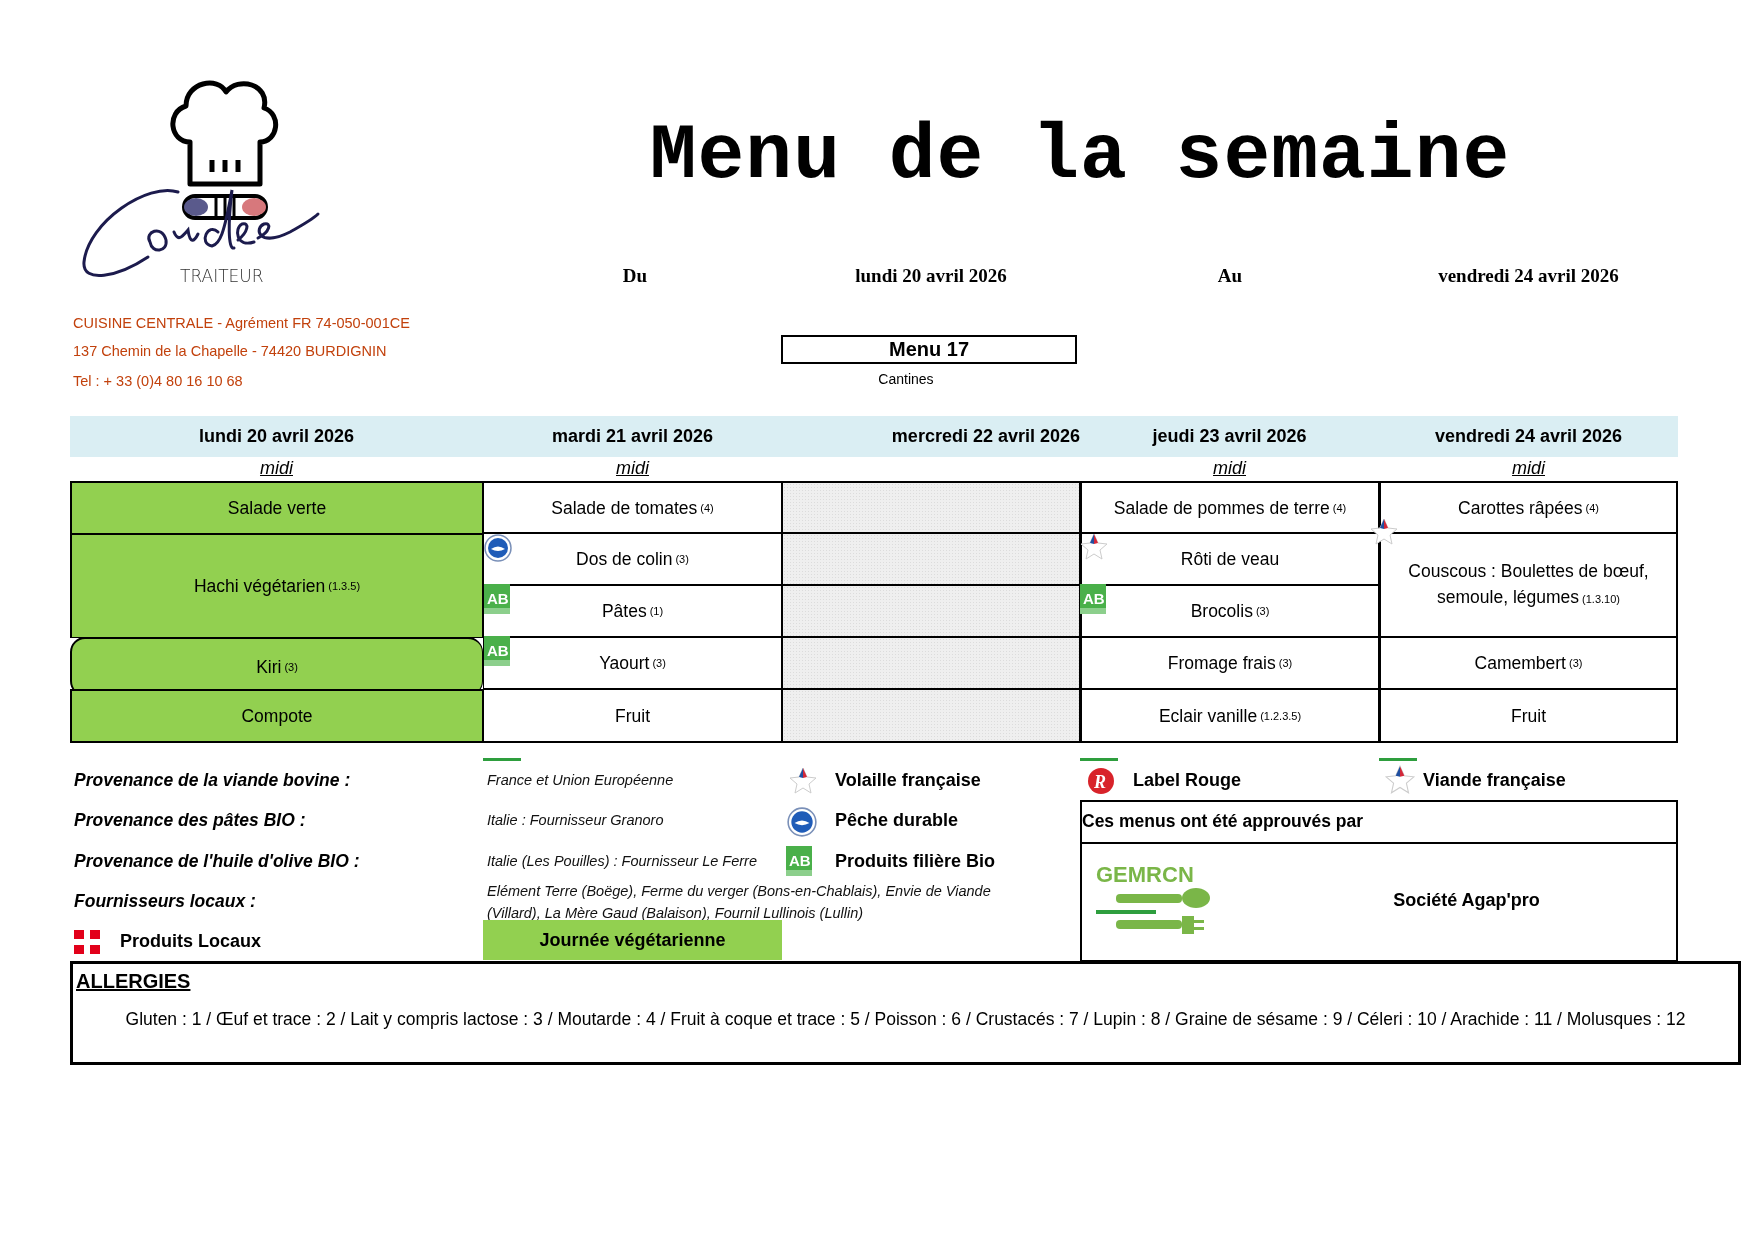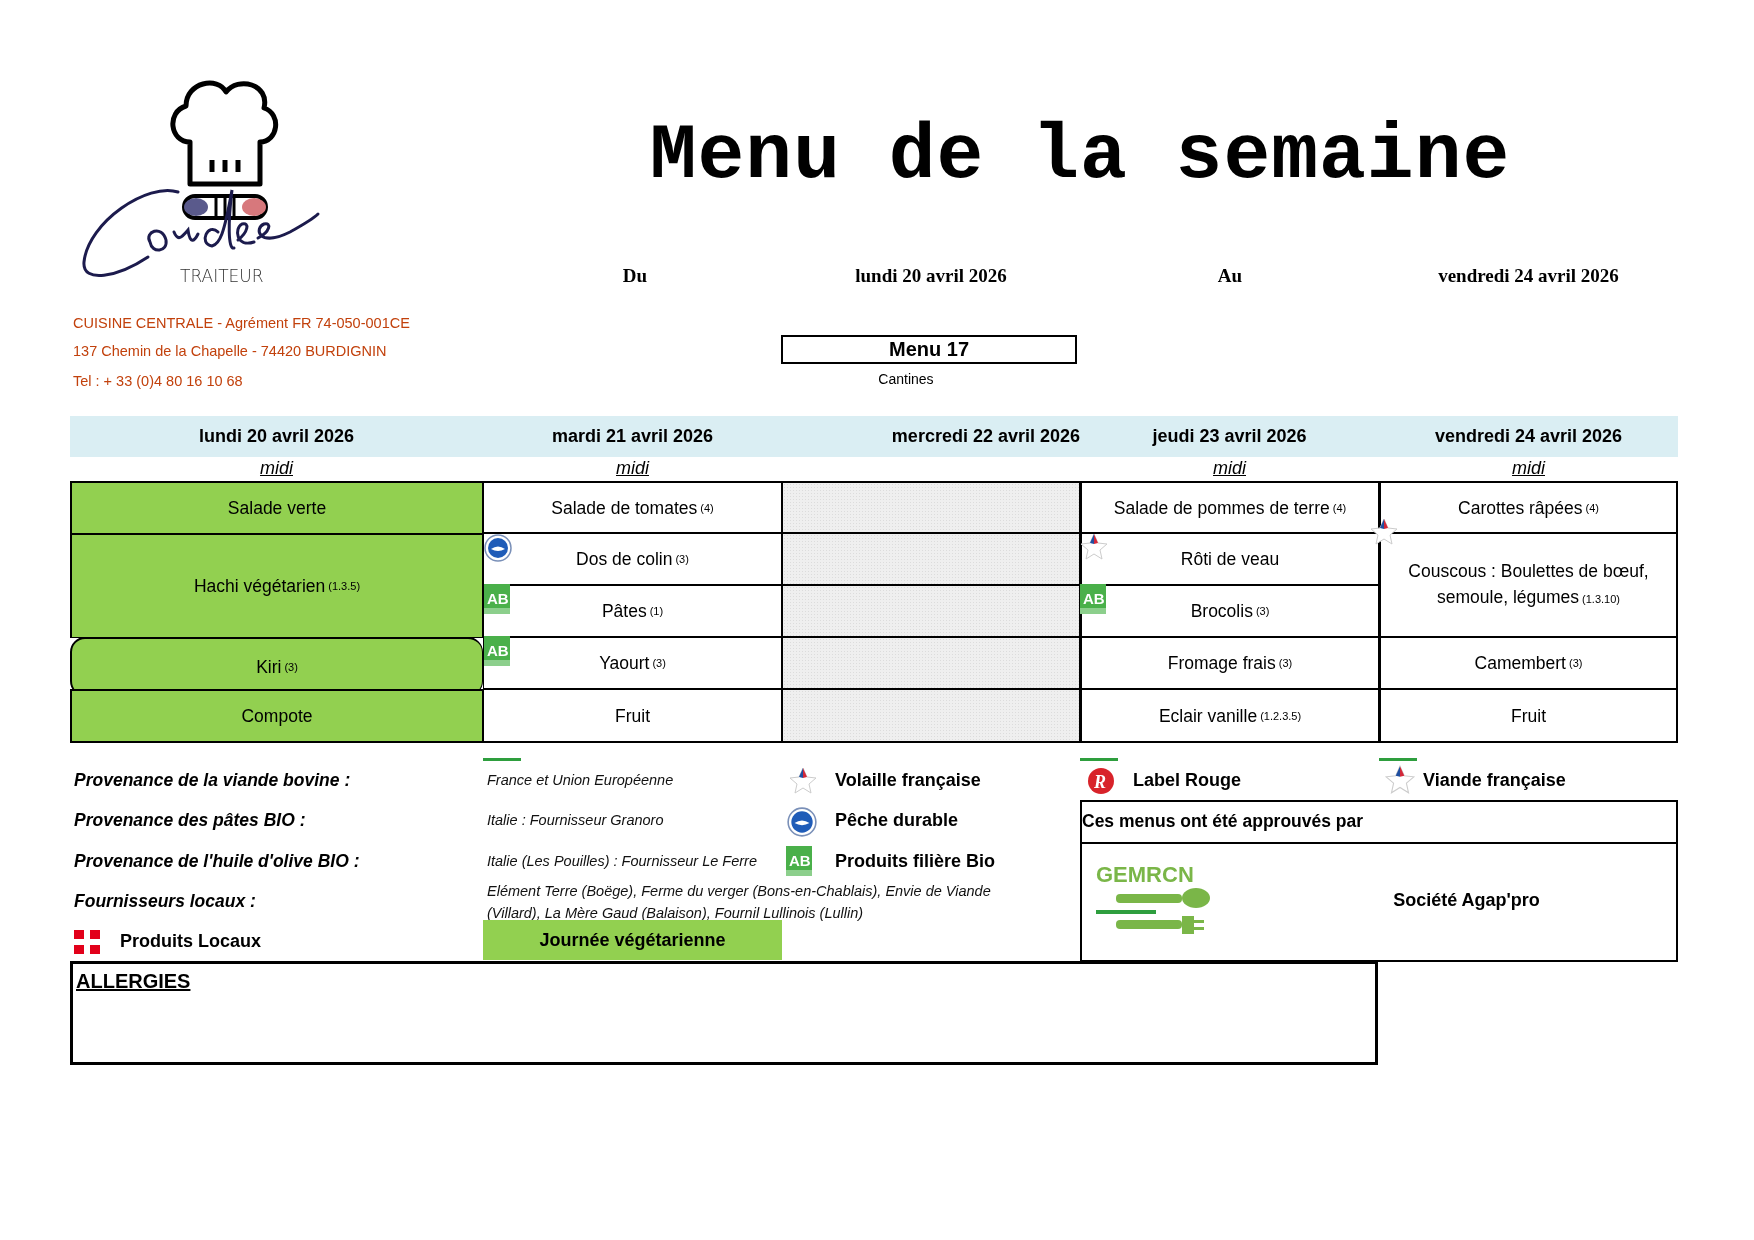--- a/index.html
+++ b/index.html
@@ -23,21 +23,21 @@
   .green { background:#92d050; }
   .grey { background:#efefef; background-image:radial-gradient(#dcdcdc 0.6px, transparent 0.7px); background-size:3px 3px; }
   .badge { position:absolute; width:28px; height:30px; }
   .leg-label { position:absolute; left:74px; font-weight:bold; font-style:italic; font-size:17.5px; }
   .leg-val { position:absolute; left:487px; font-style:italic; font-size:14.5px; color:#111; }
   .leg-icon-txt { position:absolute; font-weight:bold; font-size:18px; }
   .veg-box { left:483px; top:920px; width:299px; height:40px; background:#92d050; text-align:center; line-height:40px; font-weight:bold; font-size:18px; }
   .approve { left:1080px; top:800px; width:598px; height:162px; border:2px solid #000; box-sizing:border-box; }
   .approve-h { position:absolute; left:0; top:0; width:100%; height:40px; border-bottom:2px solid #000; text-align:left; line-height:38px; font-weight:bold; font-size:17.5px; }
   .approve-name { position:absolute; left:175px; right:0; top:88px; text-align:center; font-weight:bold; font-size:18px; }
-  .allergies { left:70px; top:961px; width:1308px; height:104px; border:3px solid #000; box-sizing:border-box; }
+  .allergies { left:70px; top:961px; width:1671px; height:104px; border:3px solid #000; box-sizing:border-box; }
   .all-title { position:absolute; left:3px; top:6px; font-weight:bold; font-size:20px; text-decoration:underline; }
   .all-text { position:absolute; left:20px; right:20px; top:42px; text-align:center; font-size:17.5px; line-height:26px; }
   .greenline { position:absolute; height:3px; background:#2e9e3e; }
 </style>
 </head>
 <body>
 
 <svg class="abs logo" viewBox="0 0 290 215">
   <g fill="none" stroke="#000" stroke-width="5" stroke-linejoin="round">
     <path d="M112 70 C92 70 88 40 108 34 C108 10 140 4 148 20 C160 4 192 12 186 36 C204 42 200 70 182 70 L182 112 L112 112 Z" fill="#fff"></path>
@@ -260,13 +260,14 @@
       <ellipse cx="100" cy="36" rx="14" ry="10" fill="#7ab648"></ellipse>
     <rect x="0" y="48" width="60" height="4" fill="#2e9e3e"></rect>
     <rect x="20" y="58" width="66" height="9" rx="4" fill="#7ab648"></rect>
       <path d="M86 54 h12 v4 h10 v3 h-10 v4 h10 v3 h-10 v4 h-12 z" fill="#7ab648"></path>
   </svg>
   <div class="approve-name">Société Agap'pro</div>
 </div>
 
 <div class="abs allergies">
   <div class="all-title">ALLERGIES</div>
+  <div class="all-text">Gluten : 1 / Œuf et trace : 2 / Lait y compris lactose : 3 / Moutarde : 4 / Fruit à coque et trace : 5 / Poisson : 6 / Crustacés : 7 / Lupin : 8 / Graine de sésame : 9 / Céleri : 10 / Arachide : 11 / Molusques : 12</div>
 </div>
 
 </body></html>

